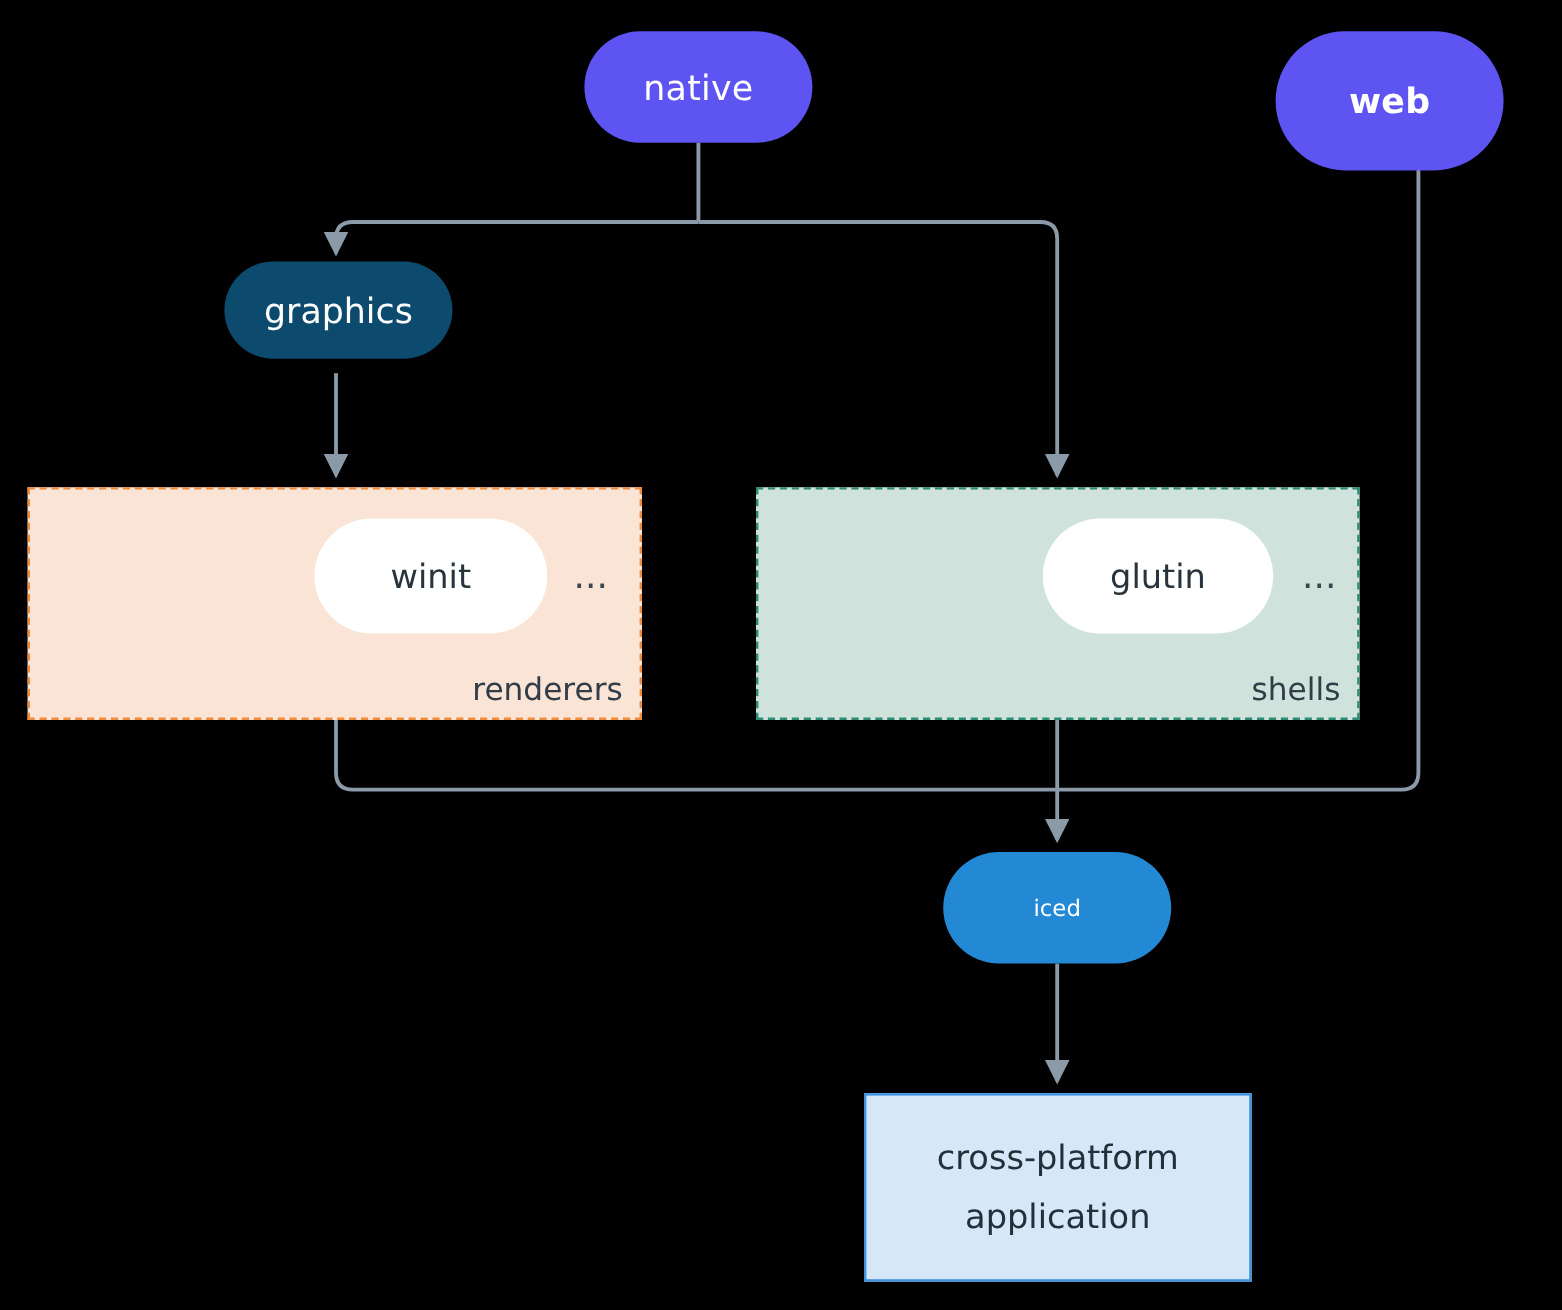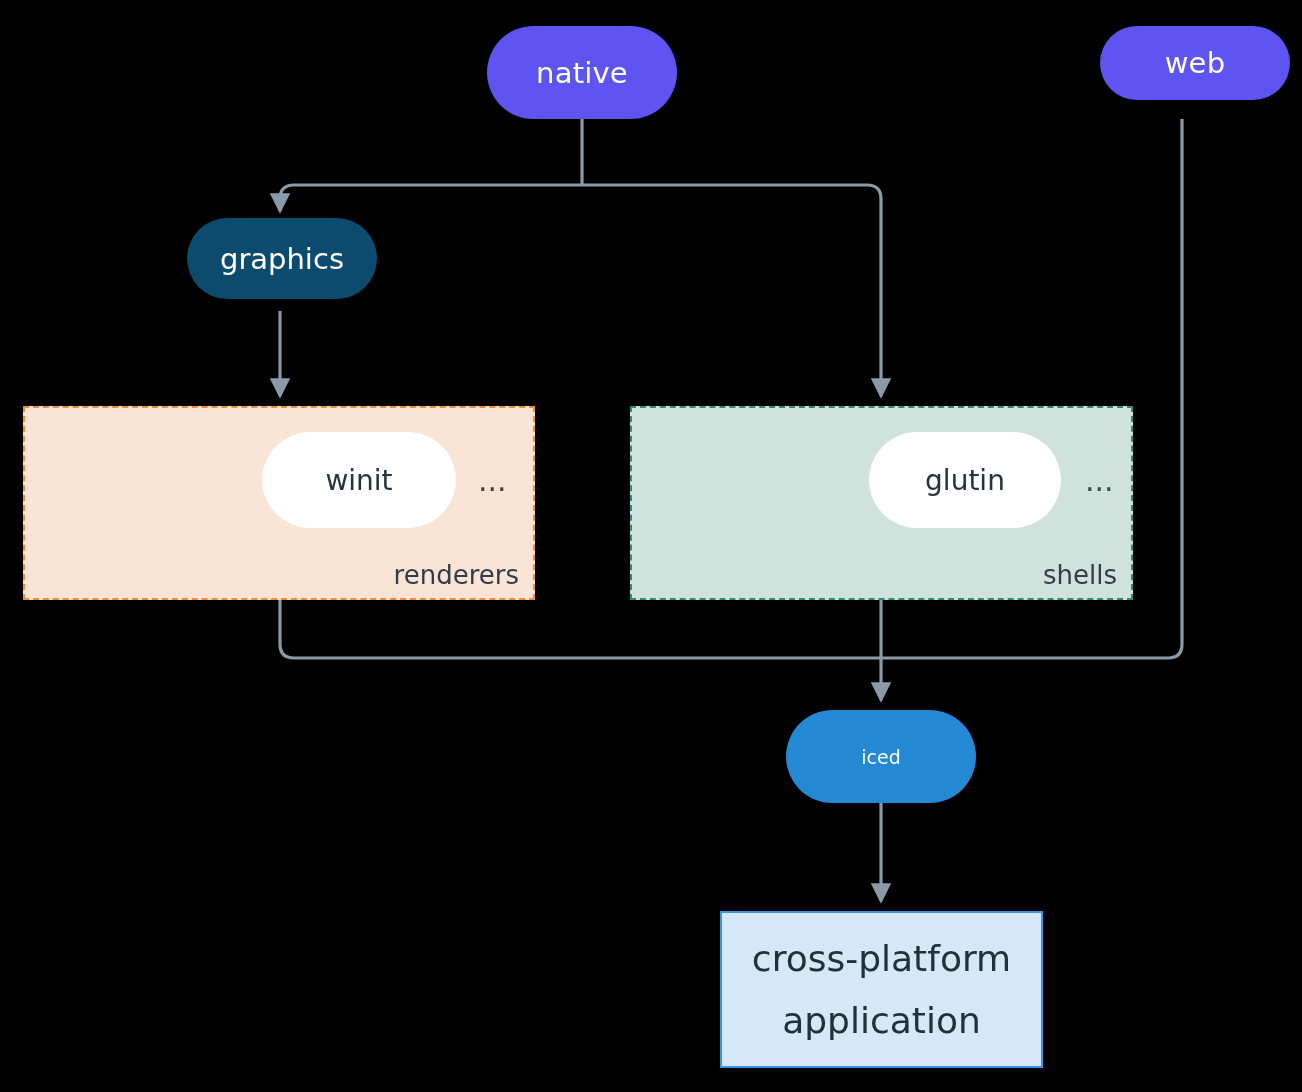--- a/index.html
+++ b/index.html
@@ -87,21 +87,21 @@
     white-space: pre;
   }
   
   .box-rect {
     position: absolute;
     box-sizing: border-box;
     display: flex;
     flex-direction: column;
     align-items: center;
     justify-content: center;
-    font-size: 36px;
+    font-size: 28px;
     color: #22303a;
     line-height: 1.72;
   }
   .box-rect span { white-space: pre; }
 </style>
 </head>
 <body>
 
 <div id="canvas">
 
@@ -128,21 +128,21 @@
       <path d="M 881 600 L 881 700" marker-end="url(#arrow)"></path>
 
       <path d="M 881 803 L 881 901" marker-end="url(#arrow)"></path>
     </g>
   </svg>
 
   <div class="node pill-root" style="left:487px; top:26px; width:190px; height:93px; background:#5d54f1;">
     <span>native</span>
   </div>
 
-  <div class="node pill-root" style="left:1100px; top:26px; width:190px; height:74px; background:#5d54f1;">
+  <div class="node pill-root" style="left:1063px; top:26px; width:190px; height:116px; background:#5d54f1;font-weight:bold;">
     <span>web</span>
   </div>
 
   <div class="node pill-graphics" style="left:187px; top:218px; width:190px; height:81px; background:#0c4a6e;">
     <span>graphics</span>
   </div>
 
   <div class="cluster" style="left:23px; top:406px; width:512px; height:194px; background:#fae4d6; border-color:#f08c3c;">
     <span class="cluster-label">renderers</span>
   </div>

